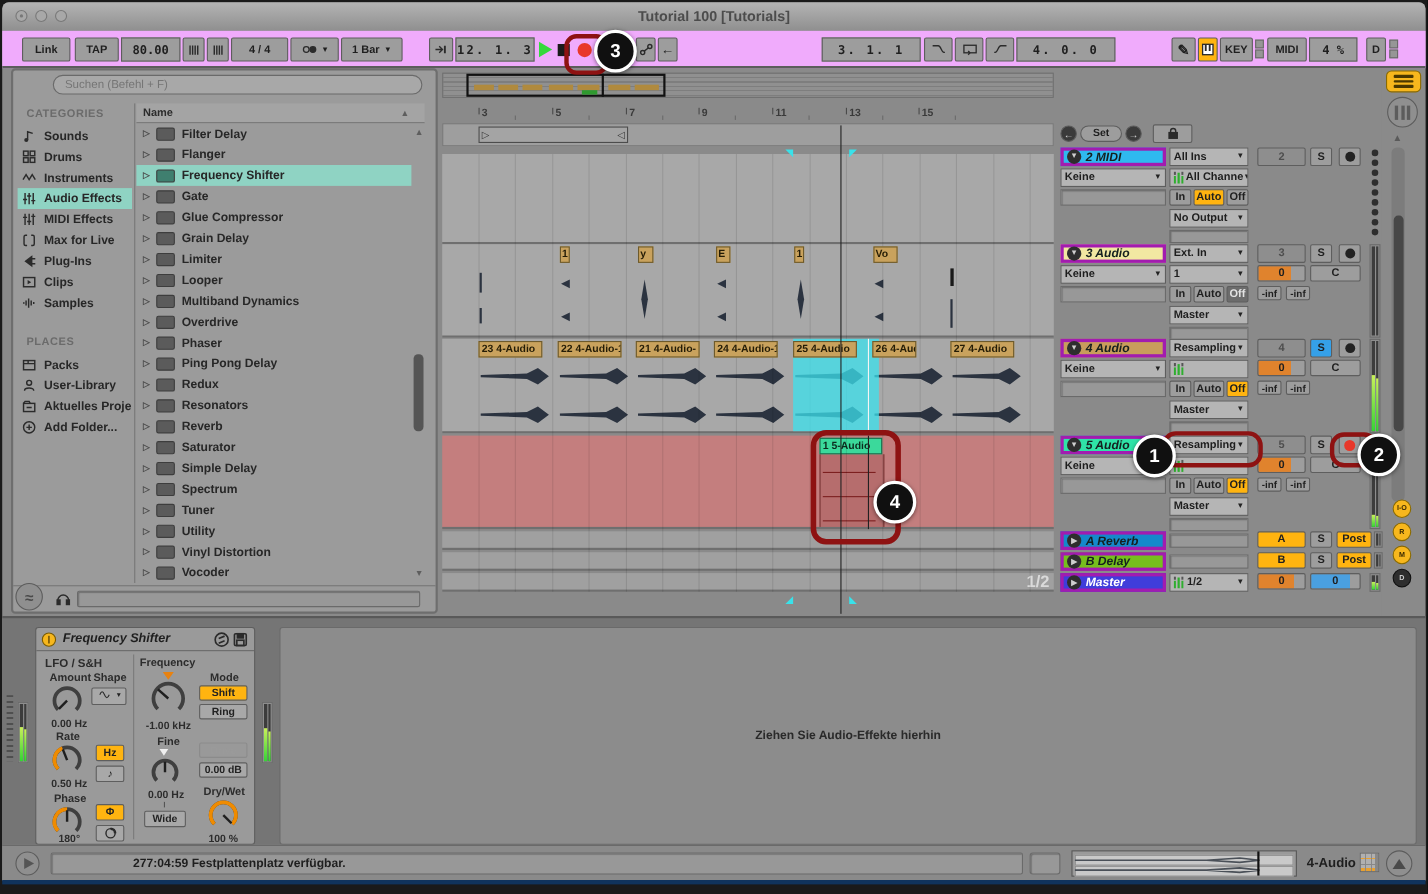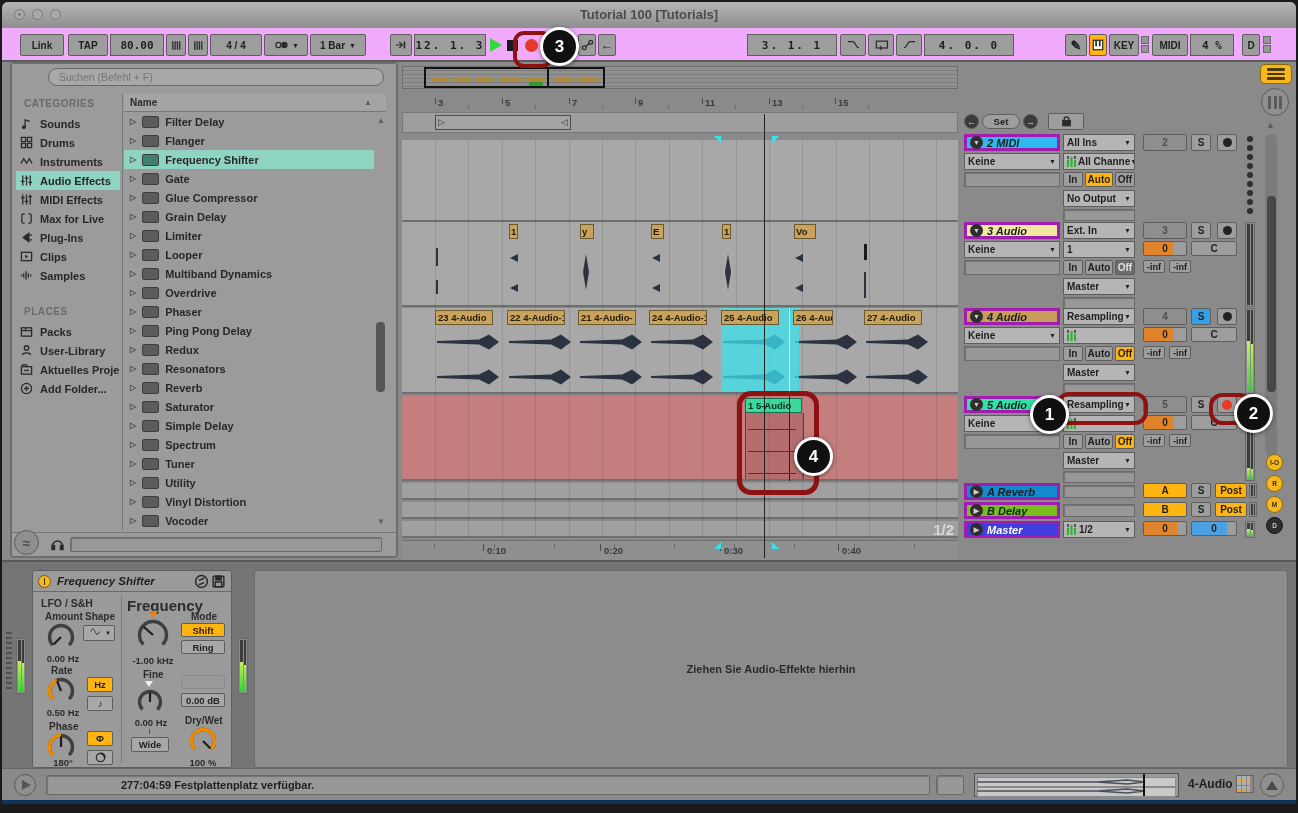--- a/index.html
+++ b/index.html
@@ -607,39 +607,20 @@
           <div class="gridline" style="left:367px;"></div>
           <div class="gridline" style="left:400.4px;"></div>
           <div class="gridline" style="left:433.79999999999995px;"></div>
           <div class="gridline" style="left:467.2px;"></div>
           <div class="gridline" style="left:500.59999999999997px;"></div>
           <div class="gridline" style="left:534px;"></div>
         </div>
 
     <div class="abs" style="left:319px;top:246px;width:78px;height:84px;background:rgba(60,226,238,.75);z-index:4;"></div>
 
-    <div class="abs" style="left:0;top:478px;width:556px;height:19px;background:#8f8f8f;border-top:1px solid #6f6f6f;" id="timeruler">
-          <div class="abs" style="left:81px;top:3px;width:1px;height:7px;background:#4a4a4a;"></div>
-          <div class="ticklbl" style="left:85px;top:4px;">0:10</div>
-          <div class="abs" style="left:198px;top:3px;width:1px;height:7px;background:#4a4a4a;"></div>
-          <div class="ticklbl" style="left:202px;top:4px;">0:20</div>
-          <div class="abs" style="left:318px;top:3px;width:1px;height:7px;background:#4a4a4a;"></div>
-          <div class="ticklbl" style="left:322px;top:4px;">0:30</div>
-          <div class="abs" style="left:436px;top:3px;width:1px;height:7px;background:#4a4a4a;"></div>
-          <div class="ticklbl" style="left:440px;top:4px;">0:40</div>
-          <div class="abs" style="left:32px;top:3px;width:1px;height:4px;background:#6a6a6a;"></div>
-          <div class="abs" style="left:92px;top:3px;width:1px;height:4px;background:#6a6a6a;"></div>
-          <div class="abs" style="left:152px;top:3px;width:1px;height:4px;background:#6a6a6a;"></div>
-          <div class="abs" style="left:212px;top:3px;width:1px;height:4px;background:#6a6a6a;"></div>
-          <div class="abs" style="left:272px;top:3px;width:1px;height:4px;background:#6a6a6a;"></div>
-          <div class="abs" style="left:332px;top:3px;width:1px;height:4px;background:#6a6a6a;"></div>
-          <div class="abs" style="left:392px;top:3px;width:1px;height:4px;background:#6a6a6a;"></div>
-          <div class="abs" style="left:452px;top:3px;width:1px;height:4px;background:#6a6a6a;"></div>
-          <div class="abs" style="left:512px;top:3px;width:1px;height:4px;background:#6a6a6a;"></div>
-        </div>
 
     <div class="abs" style="left:362px;top:52px;width:1px;height:444px;background:#222;z-index:8;"></div>
     <div class="abs" style="left:387px;top:246px;width:1px;height:84px;background:#f4f4f4;z-index:8;"></div>
     <div class="abs" style="left:387px;top:334px;width:1px;height:85px;background:#222;z-index:8;"></div>
 
     <div class="abs" style="left:312px;top:74px;width:0;height:0;border-top:7px solid #38e2ea;border-left:7px solid transparent;z-index:9;"></div>
     <div class="abs" style="left:370px;top:74px;width:0;height:0;border-top:7px solid #38e2ea;border-right:7px solid transparent;z-index:9;"></div>
     <div class="abs" style="left:312px;top:480px;width:0;height:0;border-bottom:7px solid #38e2ea;border-left:7px solid transparent;z-index:9;"></div>
     <div class="abs" style="left:370px;top:480px;width:0;height:0;border-bottom:7px solid #38e2ea;border-right:7px solid transparent;z-index:9;"></div>
   </div>
@@ -953,21 +934,21 @@
         <span style="margin-right:5px;">
               <svg width="15" height="15" viewBox="0 0 14 14" fill="none" stroke="#2b2b2b" stroke-width="1.4">
                 <rect x="2" y="2" width="10" height="10" rx="1"></rect>
                 <rect x="4.5" y="2" width="5" height="3.5" fill="#2b2b2b"></rect>
                 <rect x="4" y="7.5" width="6" height="4.5"></rect>
               </svg>
             </span>
       </div>
       <div class="abs" style="left:88px;top:24px;width:1px;height:168px;background:#7b7b7b;"></div>
       <div class="lbl" style="left:8px;top:26px;font-size:10.5px;">LFO / S&amp;H</div>
-      <div class="lbl" style="left:94px;top:26px;font-size:15px;text-align:right;">Frequency</div>
+      <div class="lbl" style="left:94px;top:26px;font-size:10px;text-align:right;">Frequency</div>
 
       <div class="lbl" style="left:12px;top:40px;">Amount</div>
       <div class="abs" style="left:14px;top:52px;">
             <svg width="28" height="28">
     <path d="M 5.8682720163547035 22.1317279836453 A 11.5 11.5 0 1 1 22.131727983645305 22.131727983645288" stroke="#3f3f3f" stroke-width="3.4" fill="none"></path>
 
     <line x1="14" y1="14" x2="6.575378797541251" y2="21.42462120245875" stroke="#1f1f1f" stroke-width="2.2"></line>
   </svg>
           </div>
       <div class="knobval" style="left:2px;top:82px;width:56px;">0.00 Hz</div>

